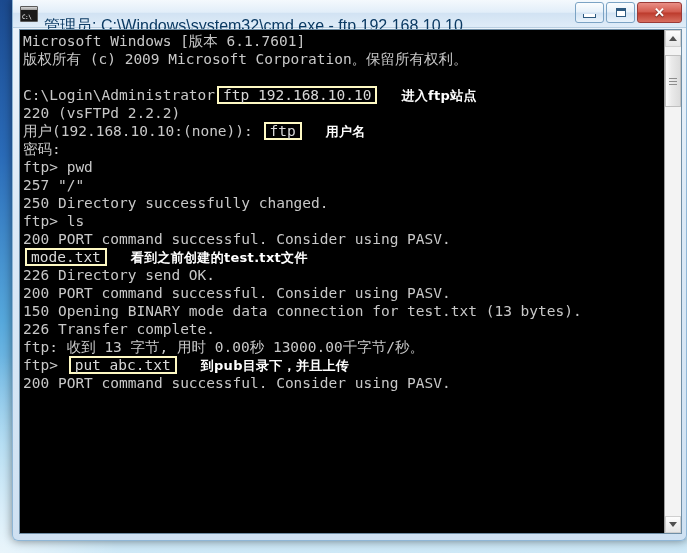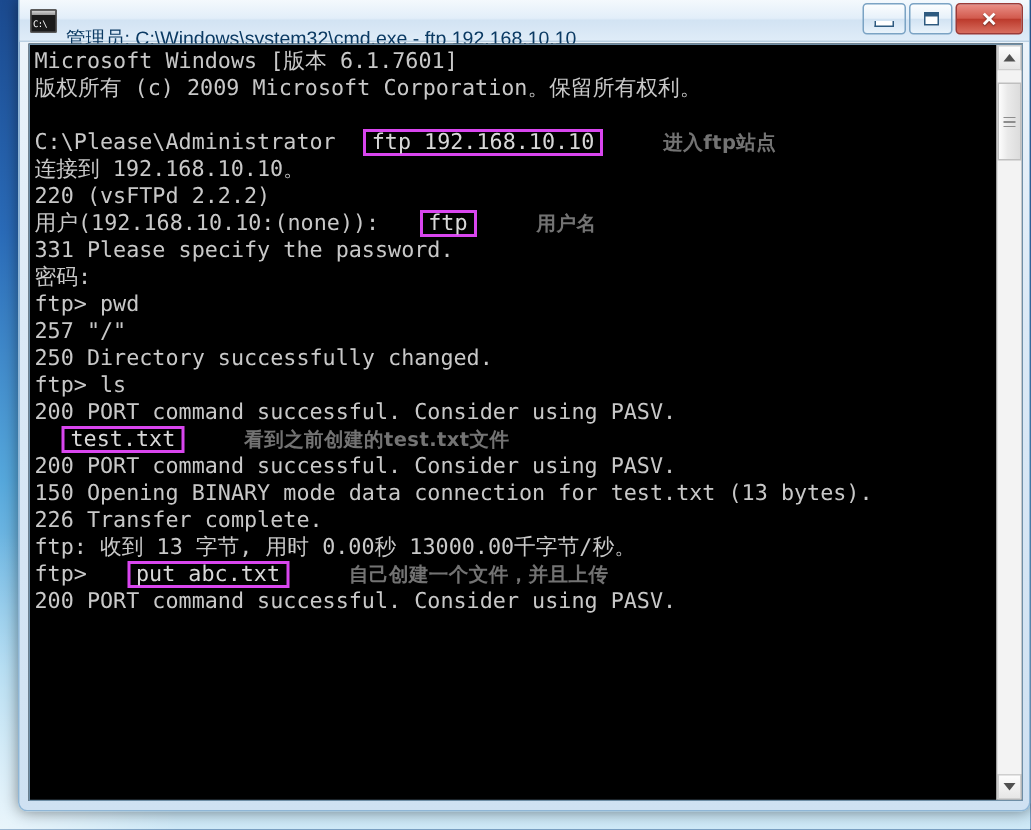--- a/index.html
+++ b/index.html
@@ -75,21 +75,21 @@
   }
   #app-icon .glyph {
     font-family: "DejaVu Sans Mono", monospace;
     font-size: 6px;
     color: #ffffff;
     line-height: 1;
     padding: 0 0 1px 1px;
     letter-spacing: -0.5px;
   }
   #window-title {
-    font-size: 13px;
+    font-size: 16px;
     color: #0b3a63;
     white-space: nowrap;
     font-family: "Liberation Sans", sans-serif;
     margin-top: 25px;
   }
 
   #titlebar-buttons {
     position: absolute;
     right: 4px;
     top: 2px;
@@ -163,36 +163,36 @@
     font-family: "DejaVu Sans Mono", "Liberation Mono", monospace;
     font-size: 14.5px;
     color: #c8c8c8;
     letter-spacing: 0px;
   }
   .line .seg { }
 
   
   .boxed {
     display: inline-block;
-    border: 2px solid #d946ef;
+    border: 2px solid #fef9c3;
     background: #000;
     padding: 0 4px;
-    margin: 0 18px;
+    margin: 0 2px;
     line-height: 14px;
     position: relative;
     top: 0px;
     color: #d8d8d8;
   }
 
   
   .anno {
     font-family: "DejaVu Sans", "Liberation Sans", sans-serif;
     font-size: 13px;
     font-weight: bold;
-    color: #737373;
+    color: #ffffff;
     letter-spacing: 0.3px;
   }
 
   
   #scrollbar {
     width: 17px;
     flex: 0 0 17px;
     background: #f0f0f0;
     border-left: 1px solid #a0a0a0;
     display: flex;
@@ -261,37 +261,36 @@
         <div class="tb-glyph-close">✕</div>
       </div>
     </div>
   </div>
 
   <div id="client">
     <div id="console">
         <div class="line"><span class="seg">Microsoft Windows [版本 6.1.7601]</span></div>
         <div class="line"><span class="seg">版权所有 (c) 2009 Microsoft Corporation。保留所有权利。</span></div>
         <div class="line"><span class="seg"></span></div>
-        <div class="line"><span class="seg">C:\Please\Administrator</span><span class="boxed">ftp 192.168.10.10</span><span class="gap-md"></span><span class="anno">进入ftp站点</span></div>
-        <div class="line"><span class="seg">连接到 192.168.10.10。</span></div>
+        <div class="line"><span class="seg">C:\Login\Administrator</span><span class="boxed">ftp 192.168.10.10</span><span class="gap-md"></span><span class="anno">进入ftp站点</span></div>
         <div class="line"><span class="seg">220 (vsFTPd 2.2.2)</span></div>
         <div class="line"><span class="seg">用户(192.168.10.10:(none)): </span><span class="boxed">ftp</span><span class="gap-md"></span><span class="anno">用户名</span></div>
-        <div class="line"><span class="seg">331 Please specify the password.</span></div>
         <div class="line"><span class="seg">密码:</span></div>
         <div class="line"><span class="seg">ftp&gt; pwd</span></div>
         <div class="line"><span class="seg">257 "/"</span></div>
         <div class="line"><span class="seg">250 Directory successfully changed.</span></div>
         <div class="line"><span class="seg">ftp&gt; ls</span></div>
         <div class="line"><span class="seg">200 PORT command successful. Consider using PASV.</span></div>
-        <div class="line"><span class="boxed">test.txt</span><span class="gap-md"></span><span class="anno">看到之前创建的test.txt文件</span></div>
+        <div class="line"><span class="boxed">mode.txt</span><span class="gap-md"></span><span class="anno">看到之前创建的test.txt文件</span></div>
+        <div class="line"><span class="seg">226 Directory send OK.</span></div>
         <div class="line"><span class="seg">200 PORT command successful. Consider using PASV.</span></div>
         <div class="line"><span class="seg">150 Opening BINARY mode data connection for test.txt (13 bytes).</span></div>
         <div class="line"><span class="seg">226 Transfer complete.</span></div>
         <div class="line"><span class="seg">ftp: 收到 13 字节, 用时 0.00秒 13000.00千字节/秒。</span></div>
-        <div class="line"><span class="seg">ftp&gt; </span><span class="boxed">put abc.txt</span><span class="gap-md"></span><span class="anno">自己创建一个文件，并且上传</span></div>
+        <div class="line"><span class="seg">ftp&gt; </span><span class="boxed">put abc.txt</span><span class="gap-md"></span><span class="anno">到pub目录下，并且上传</span></div>
         <div class="line"><span class="seg">200 PORT command successful. Consider using PASV.</span></div>
       </div>
 
     <div id="scrollbar">
       <div class="sb-arrow up">
           <span></span>
         </div>
       <div id="sb-track">
         <div id="sb-thumb">
           <div class="grip"></div>

